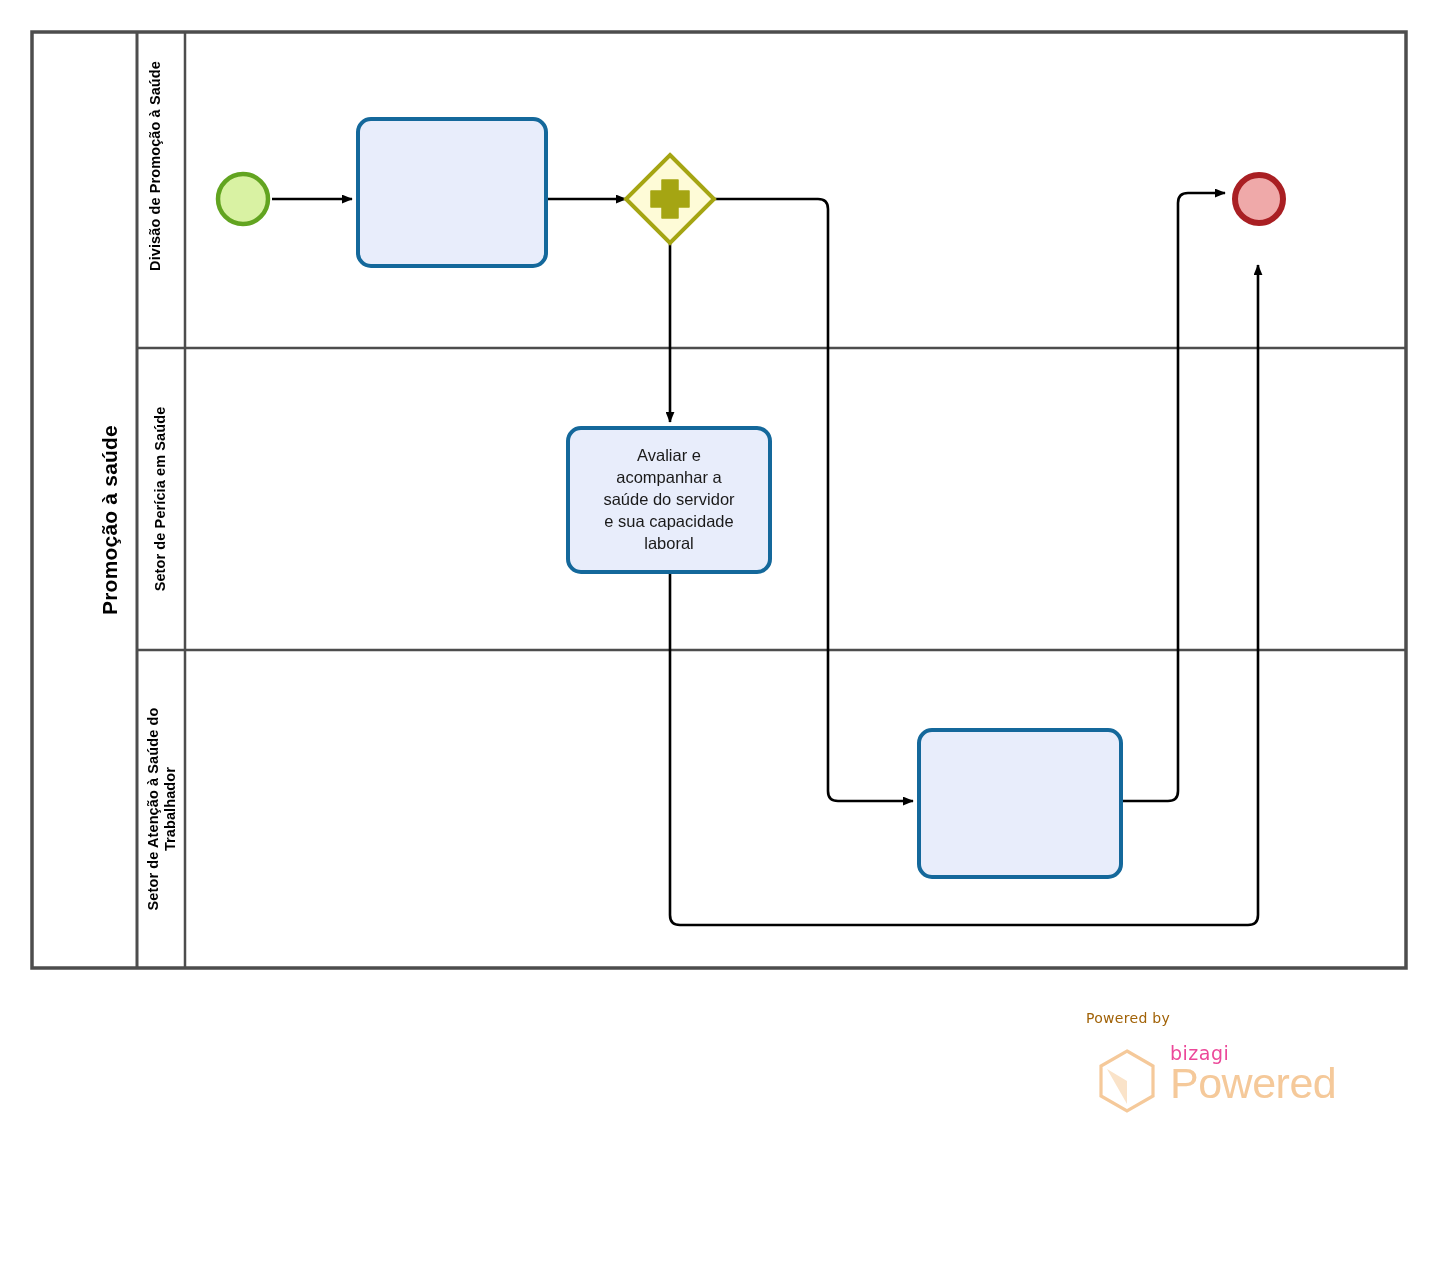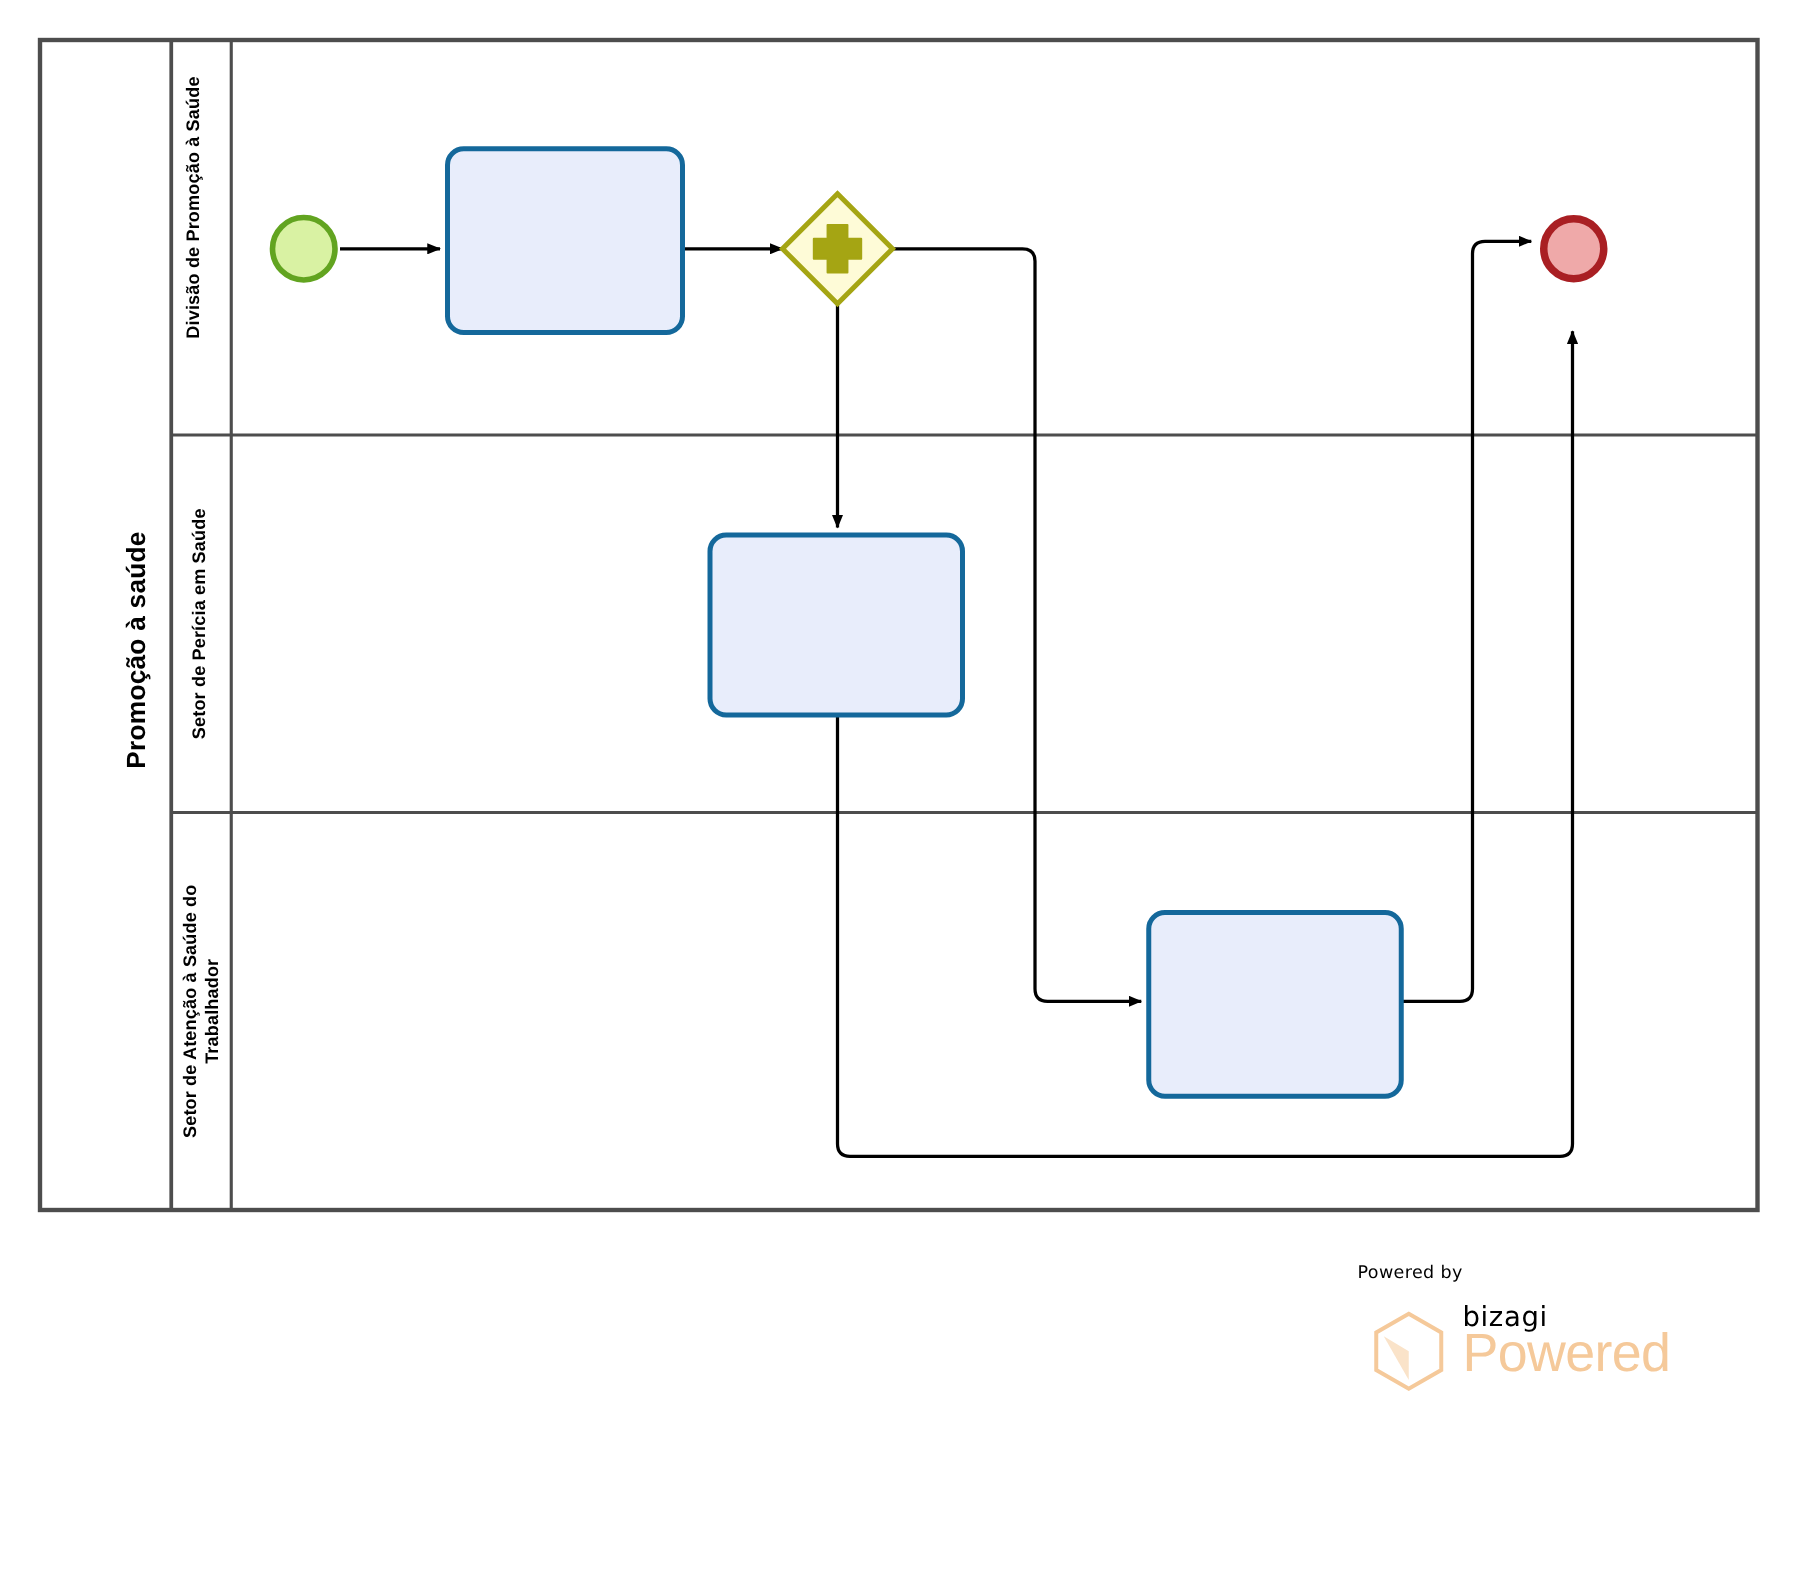--- a/index.html
+++ b/index.html
@@ -63,30 +63,30 @@
     left: 1078px;
     top: 1010px;
     width: 270px;
     height: 105px;
   }
   #powered-by-label {
     position: absolute;
     left: 8px;
     top: 0px;
     font-size: 14px;
-    color: #000000;
+    color: #a16207;
     font-family: "DejaVu Sans", sans-serif;
     letter-spacing: 0.3px;
   }
   #bizagi-wordmark {
     position: absolute;
     left: 92px;
     top: 32px;
-    font-size: 22px;
-    color: #000000;
+    font-size: 19px;
+    color: #ec4899;
     font-family: "DejaVu Sans", sans-serif;
     letter-spacing: 0.5px;
   }
   #modeler-wordmark {
     position: absolute;
     left: 92px;
     top: 52px;
     font-size: 43px;
     color: #f5c99a;
     font-family: "Liberation Sans", sans-serif;
@@ -168,20 +168,25 @@
   <div class="vlabel" id="pool-title-text" style="left:-357px; top:468px; width:934px; height:104px; transform:rotate(-90deg);">Promoção à saúde</div>
 
   <div class="vlabel lane-title-text" style="left:-1px; top:142px; width:314px; height:48px; transform:rotate(-90deg);">Divisão de Promoção à Saúde</div>
 
   <div class="vlabel lane-title-text" style="left:11px; top:475px; width:300px; height:48px; transform:rotate(-90deg);">Setor de Perícia em Saúde</div>
 
   <div class="vlabel lane-title-text" style="left:4px; top:785px; width:316px; height:48px; transform:rotate(-90deg);">Setor de Atenção à Saúde do
 Trabalhador</div>
 
 
+  <div class="task-label" style="left:572px; top:432px; width:194px; height:136px;">Avaliar e
+acompanhar a
+saúde do servidor
+e sua capacidade
+laboral</div>
 
 
   <div id="bizagi-watermark">
     <div id="powered-by-label">Powered by</div>
     <svg id="bizagi-hex-icon" viewBox="0 0 66 66">
       <path d="M33,3 L59,18 L59,48 L33,63 L7,48 L7,18 Z" fill="none" stroke="#F5C99A" stroke-width="3.2"></path>
       <path d="M13,21 L33,33 L33,56 Z" fill="#FAE3C9" stroke="none"></path>
     </svg>
     <div id="bizagi-wordmark">bizagi</div>
     <div id="modeler-wordmark">Powered</div>

